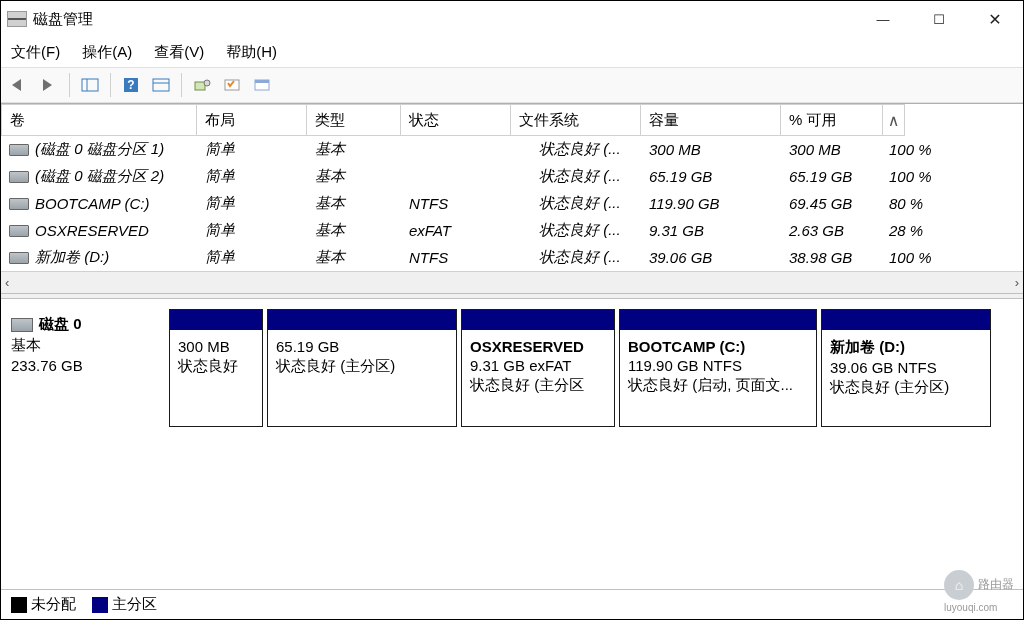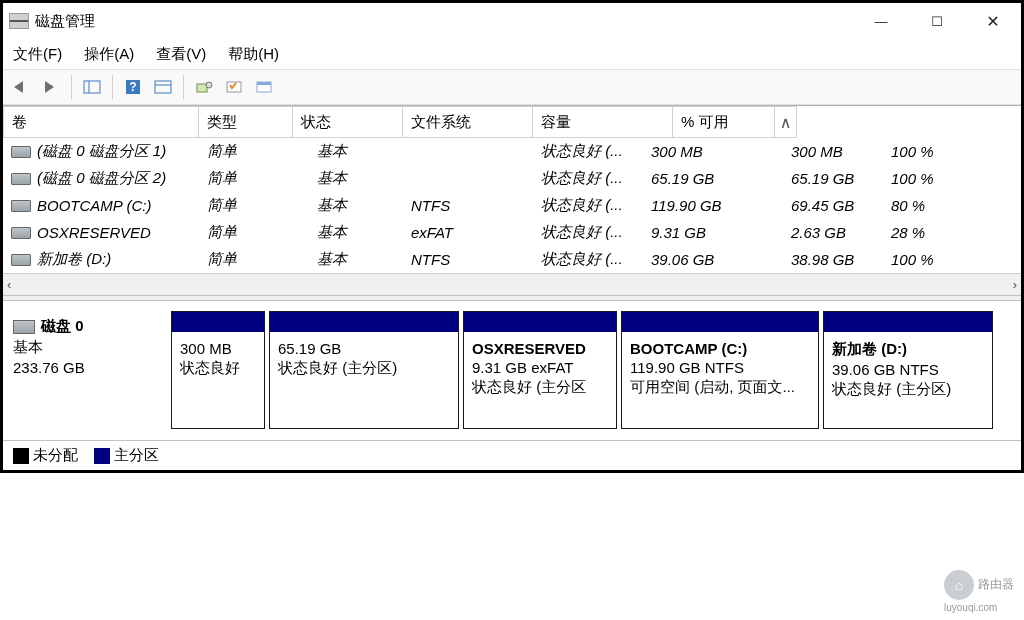--- a/index.html
+++ b/index.html
@@ -1,17 +1,17 @@
 <!DOCTYPE html>
 <html><head>
 <meta charset="utf-8">
 <style>
 * { margin:0; padding:0; box-sizing:border-box; font-family:"Microsoft YaHei","Segoe UI",Tahoma,sans-serif; }
 html,body{width:1024px;height:620px;overflow:hidden;background:#fff;}
-.win{width:1024px;height:473px;border:3px solid #000000;display:flex;flex-direction:column;background:#fff;}
+.win{width:1024px;height:620px;border:1px solid #000000;display:flex;flex-direction:column;background:#fff;}
 
 .titlebar{height:36px;display:flex;align-items:center;padding:0 0 0 6px;background:#fff;}
 .titlebar .appicon{width:20px;height:16px;margin-right:6px;background:linear-gradient(#d0d0d0 40%,#555 40% 60%,#d0d0d0 60%);border:1px solid #999;}
 .titlebar .title{font-size:15px;color:#000;}
 .titlebar .spacer{flex:1;}
 .winbtn{width:56px;height:36px;display:flex;align-items:center;justify-content:center;font-family:"Segoe UI Symbol",sans-serif;font-size:13px;color:#222;}
 .winbtn.close{font-size:16px;}
 
 .menubar{height:30px;display:flex;align-items:center;padding:0 10px;font-size:15px;gap:22px;color:#000;background:#fff;}
 
@@ -120,20 +120,21 @@
         <svg width="18" height="16">
           <rect x="2" y="3" width="14" height="10" fill="#fff" stroke="#8aa9d8"></rect>
           <rect x="2" y="3" width="14" height="3" fill="#8aa9d8"></rect>
         </svg>
       </div>
   </div>
 
   <div class="tablewrap">
     <div class="theadrow">
       <div class="th" style="width: 196px;">卷</div>
+      <div class="th" style="width: 110px;">布局</div>
       <div class="th" style="width: 94px;">类型</div>
       <div class="th" style="width: 110px;">状态</div>
       <div class="th" style="width: 130px;">文件系统</div>
       <div class="th" style="width: 140px;">容量</div>
       <div class="th" style="width: 102px;">% 可用</div>
       <div class="sbtop">∧</div>
     </div>
     <div class="tbody" id="tbody">
         <div class="trow">
           <div class="td" style="width:196px"><span class="volicon"></span>(磁盘 0 磁盘分区 1)</div>
@@ -221,21 +222,21 @@
             <div class="pname">OSXRESERVED</div>
             <div class="psize">9.31 GB exFAT</div>
             <div class="pstat">状态良好 (主分区</div>
           </div>
         </div>
         <div class="part" style="width: 198px;">
           <div class="parthead"></div>
           <div class="partbody">
             <div class="pname">BOOTCAMP  (C:)</div>
             <div class="psize">119.90 GB NTFS</div>
-            <div class="pstat">可用空间 (启动, 页面文...</div>
+            <div class="pstat">状态良好 (启动, 页面文...</div>
           </div>
         </div>
         <div class="part" style="width: 170px;">
           <div class="parthead"></div>
           <div class="partbody">
             <div class="pname">新加卷  (D:)</div>
             <div class="psize">39.06 GB NTFS</div>
             <div class="pstat">状态良好 (主分区)</div>
           </div>
         </div>

